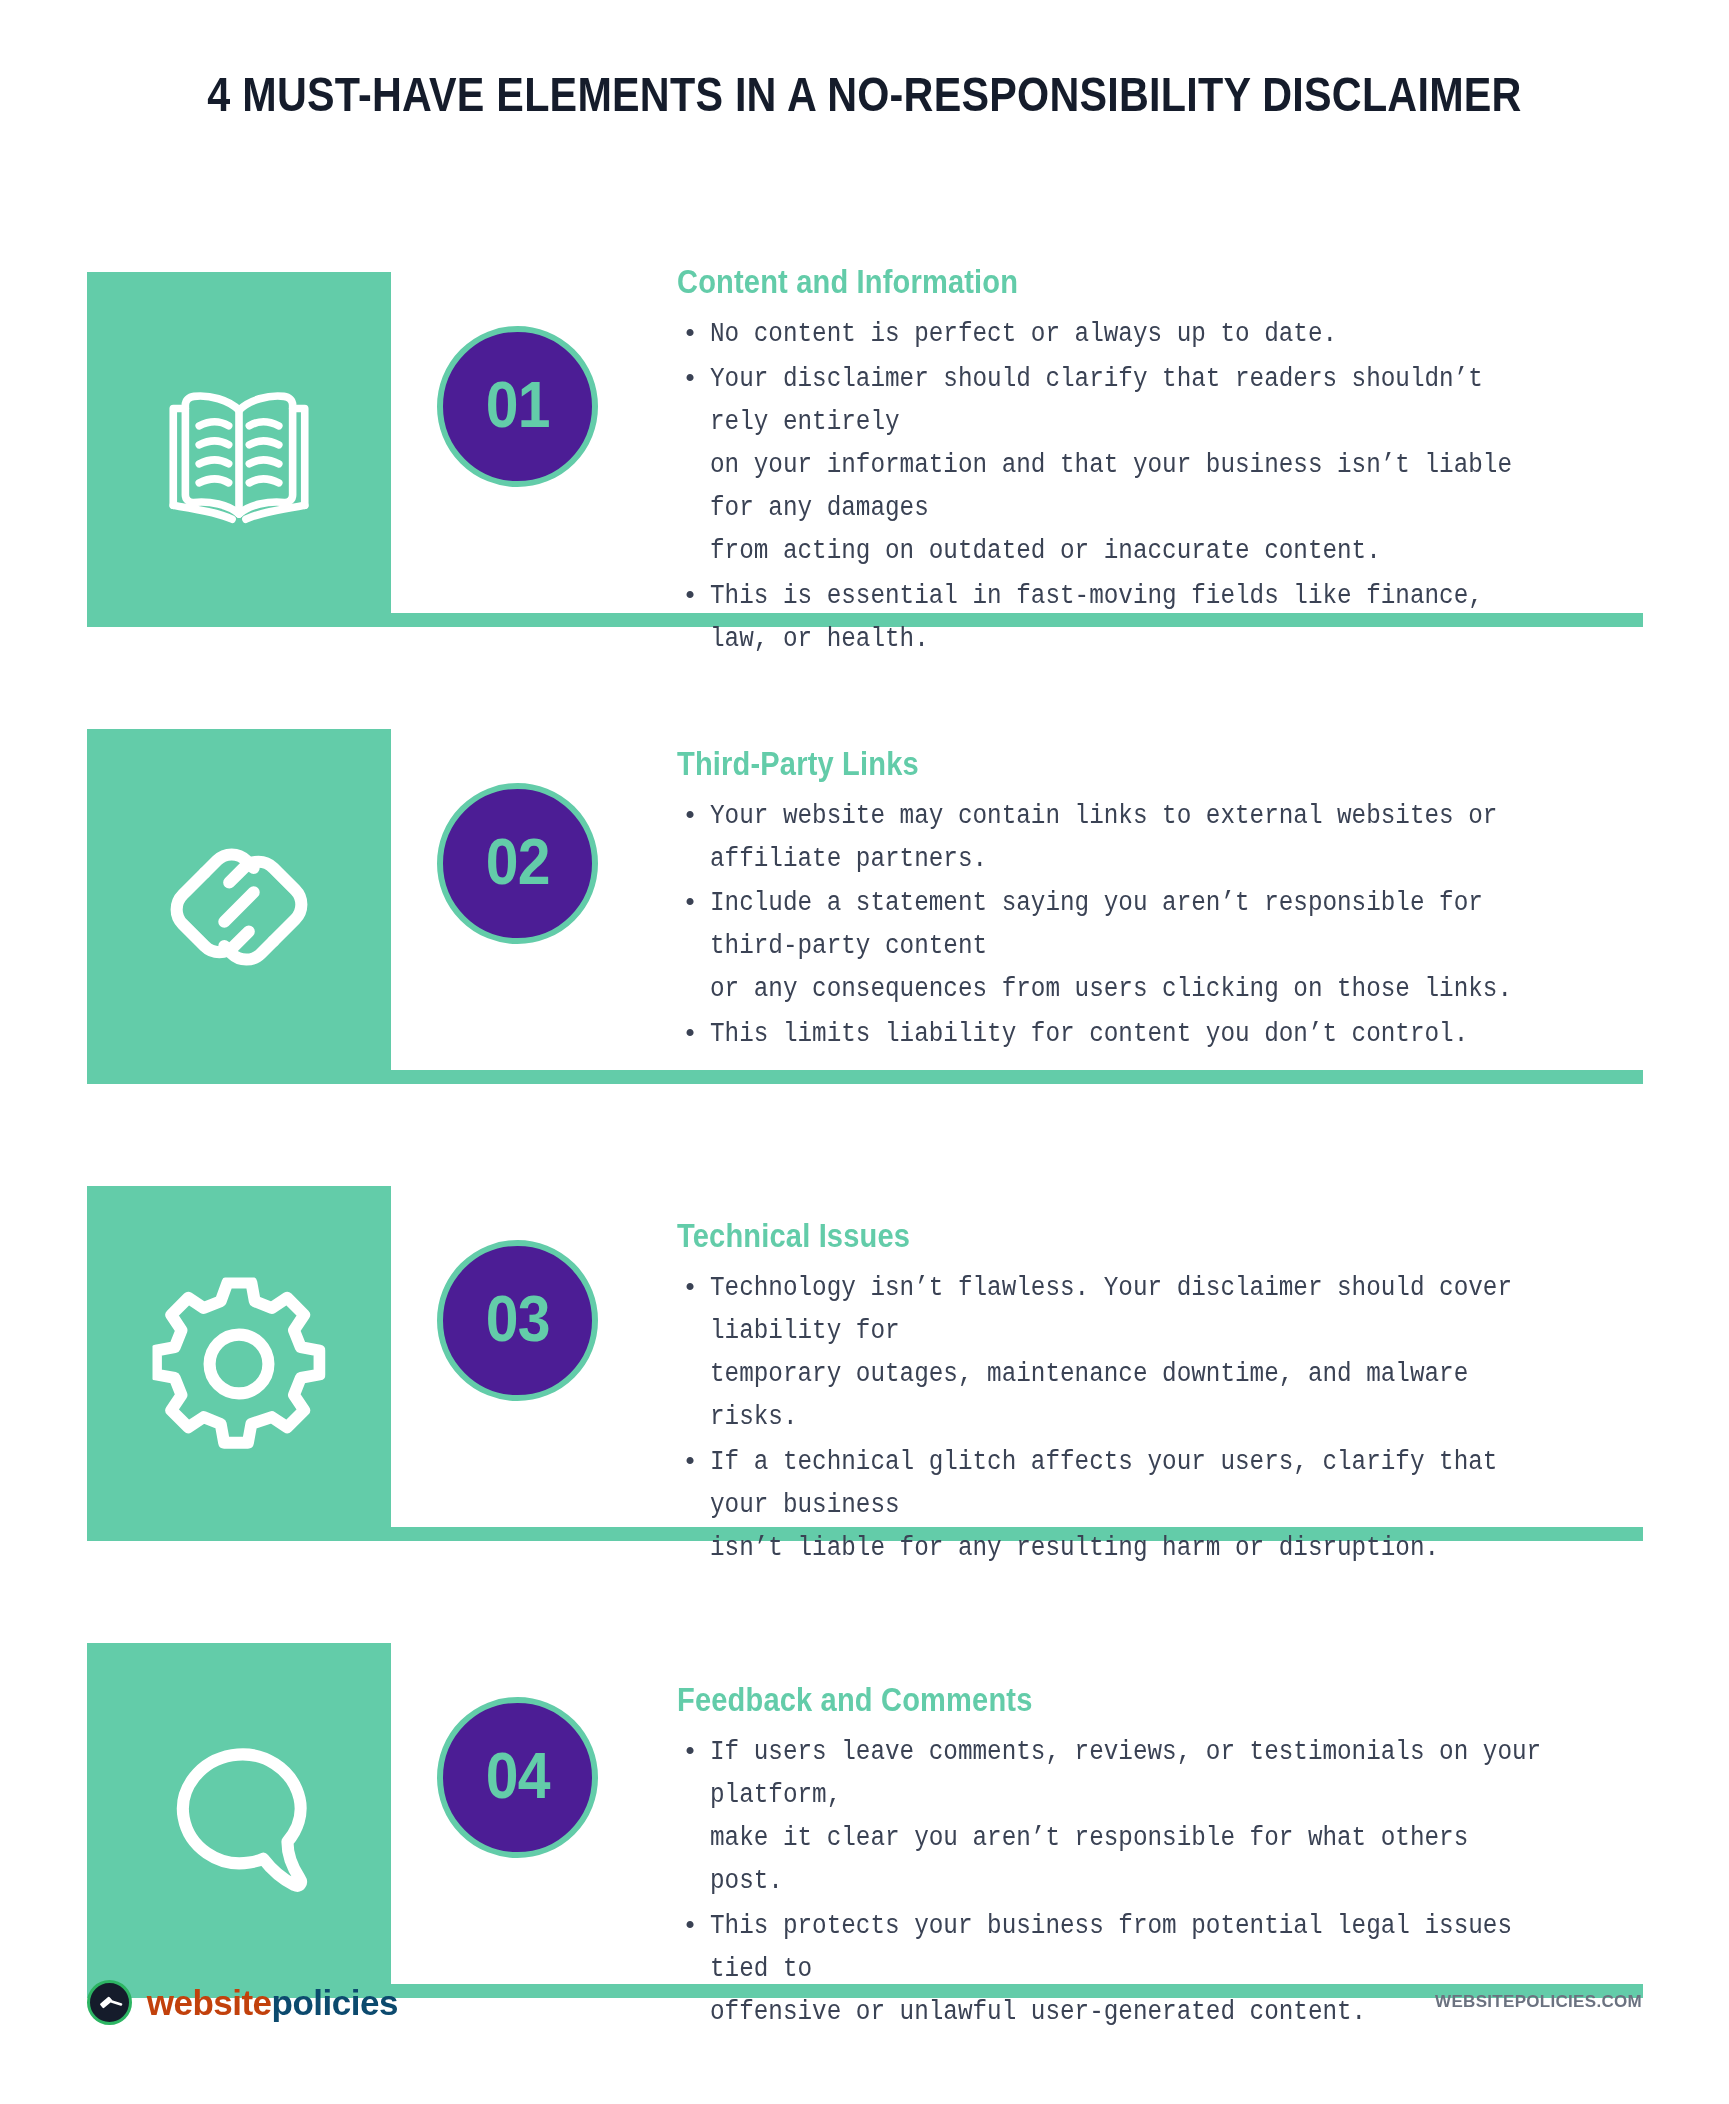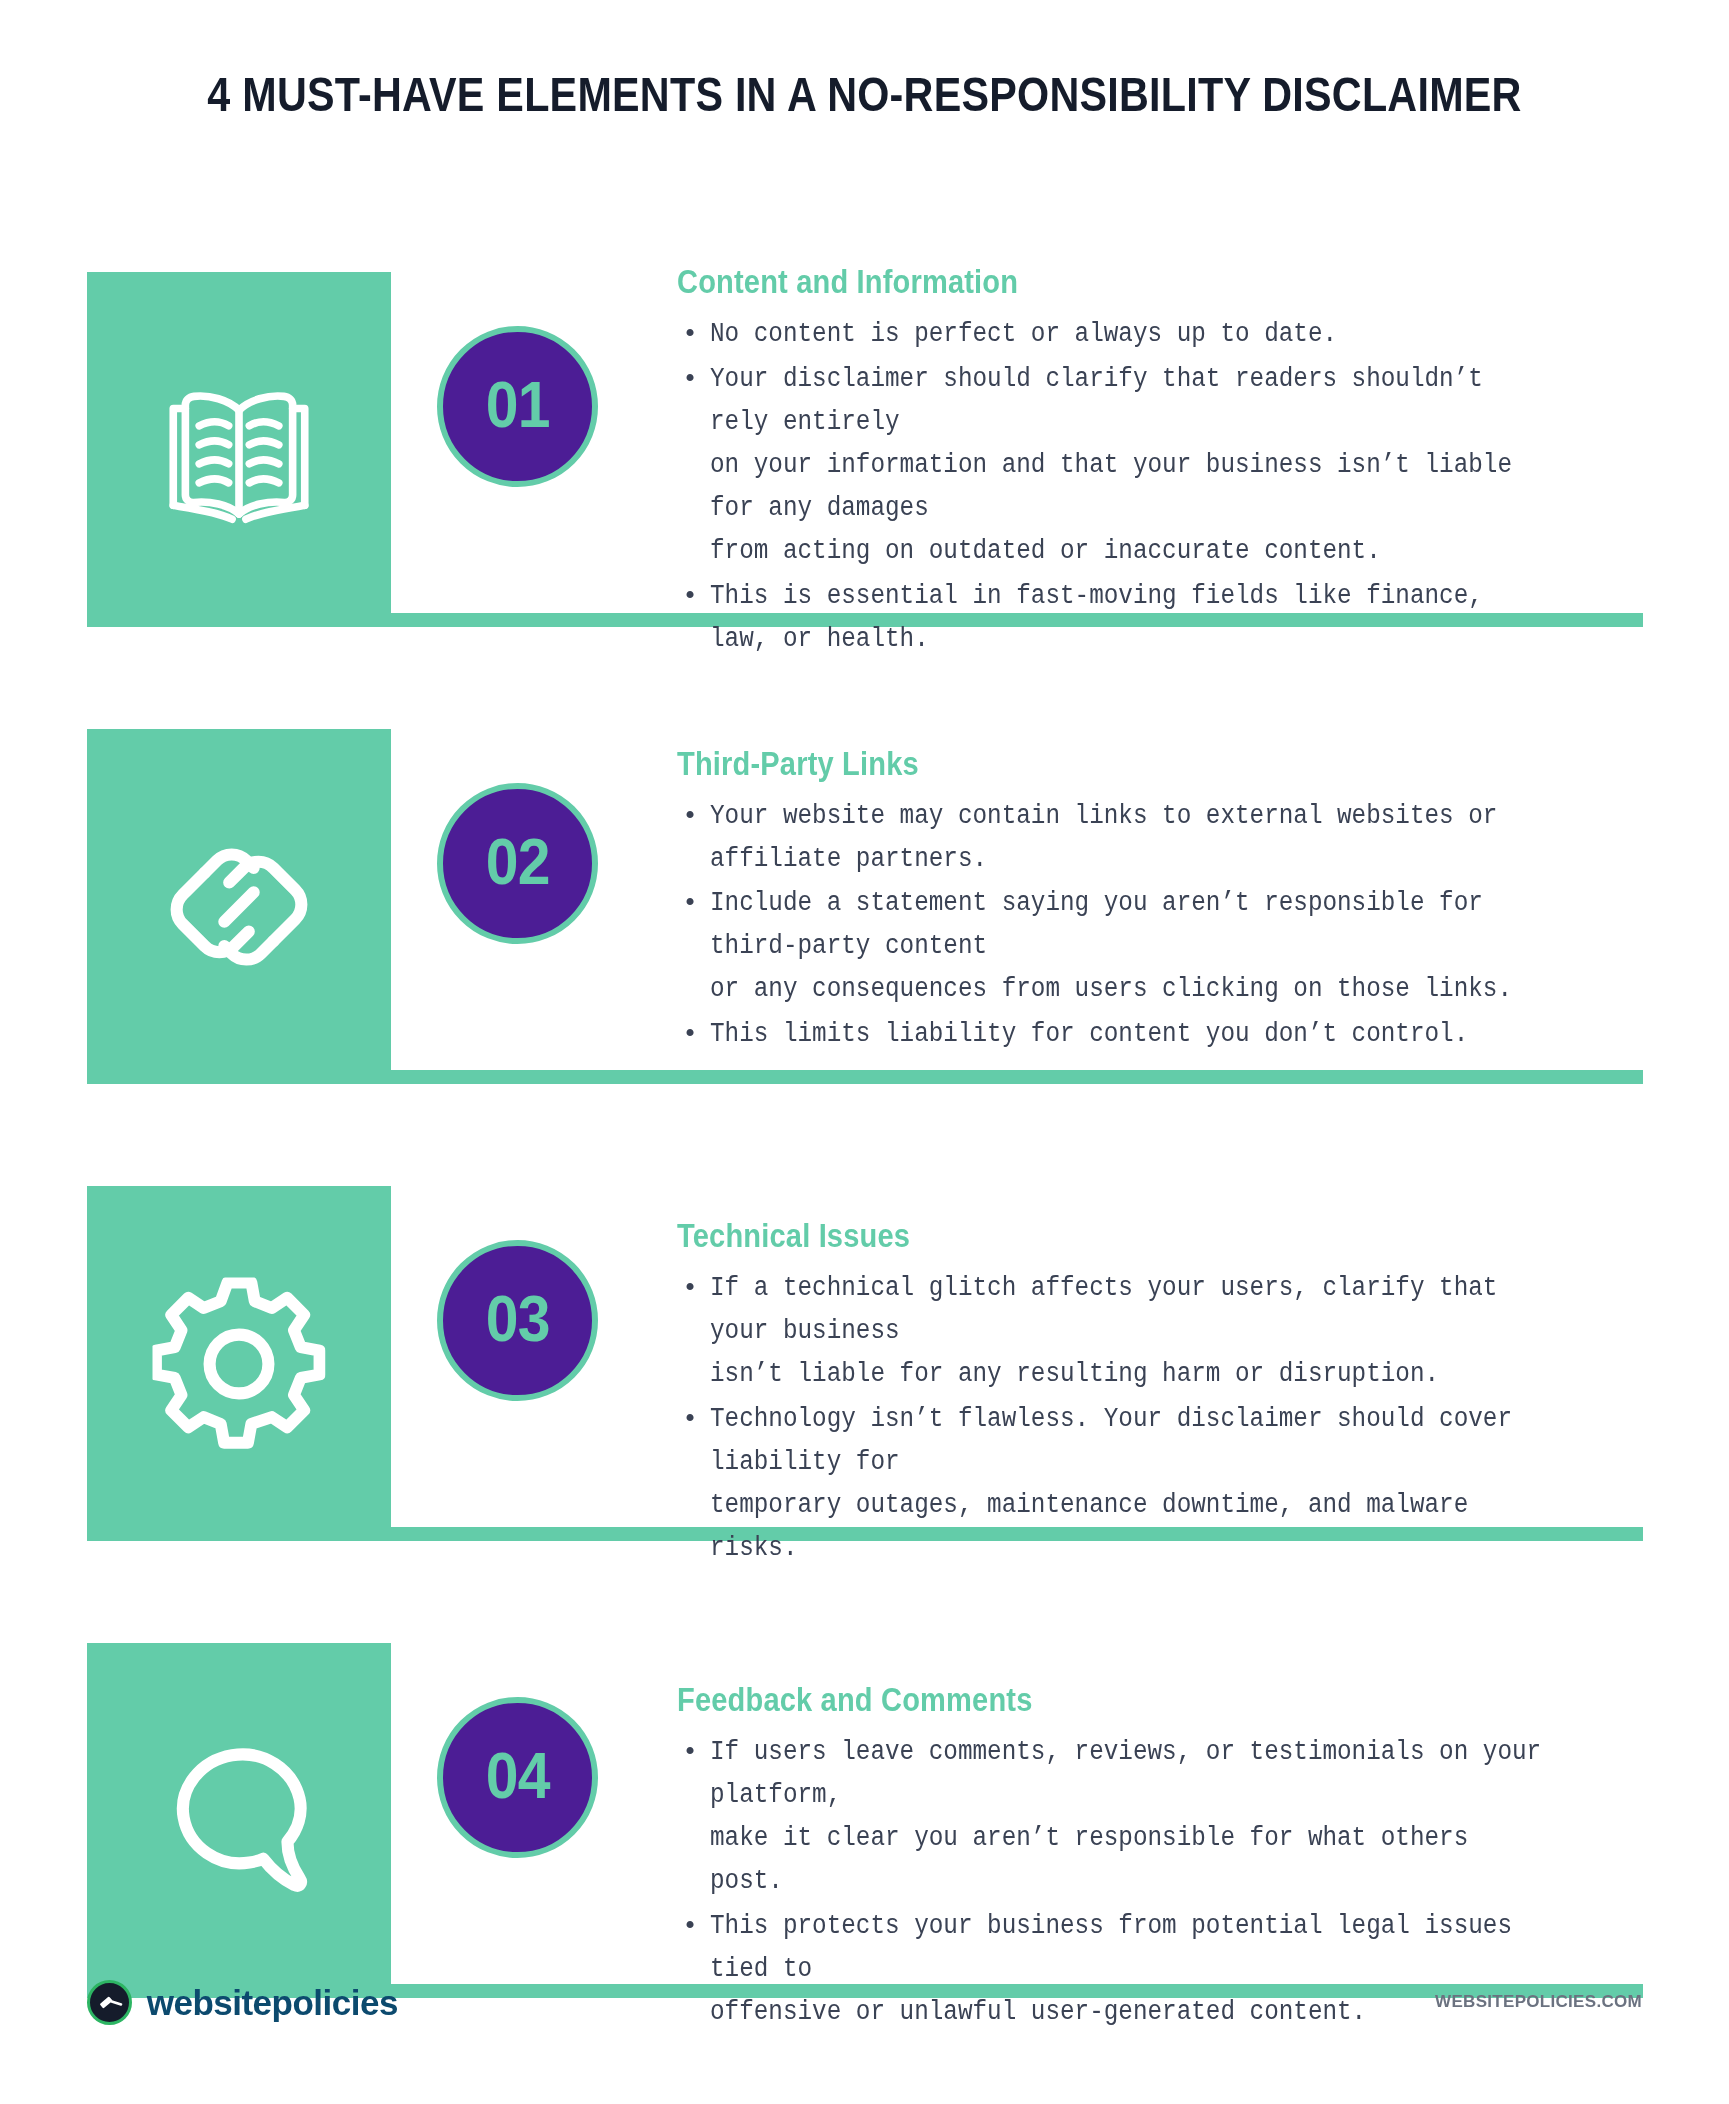--- a/index.html
+++ b/index.html
@@ -190,21 +190,21 @@
     left: 50%; top: 50%;
     transform: translate(-50%,-50%);
     width: 29px; height: 29px;
   }
   .brand-text {
     font-family: "Liberation Sans", sans-serif;
     font-size: 35px;
     font-weight: bold;
     letter-spacing: -0.5px;
   }
-  .brand-text .w { color: #0c4a6e; }
+  .brand-text .w { color: #c2410c; }
   .brand-text .p { color: #0c4a6e; }
 
   .footer-url {
     position: absolute;
     right: 87px;
     top: 12px;
     font-family: "Liberation Sans", sans-serif;
     font-size: 17px;
     font-weight: bold;
     letter-spacing: 0.3px;
@@ -307,26 +307,26 @@
         </svg>
       </div>
     </div>
     <div class="number-badge">
       <span>03</span>
     </div>
     <div class="card-text">
       <div class="card-heading">Technical Issues</div>
       <ul class="bullets">
         <li>
+            <span class="btxt">Technology isn’t flawless. Your disclaimer should cover liability for
+temporary outages, maintenance downtime, and malware risks.</span>
+          </li>
+        <li>
             <span class="btxt">If a technical glitch affects your users, clarify that your business
 isn’t liable for any resulting harm or disruption.</span>
-          </li>
-        <li>
-            <span class="btxt">Technology isn’t flawless. Your disclaimer should cover liability for
-temporary outages, maintenance downtime, and malware risks.</span>
           </li>
       </ul>
     </div>
   </div>
 
   <div class="card c4">
     <div class="card-rule"></div>
     <div class="icon-block">
       <div class="icon-art">
         <svg viewBox="0 0 100 100" fill="none" stroke="#ffffff" stroke-width="7" stroke-linecap="round" stroke-linejoin="round">

